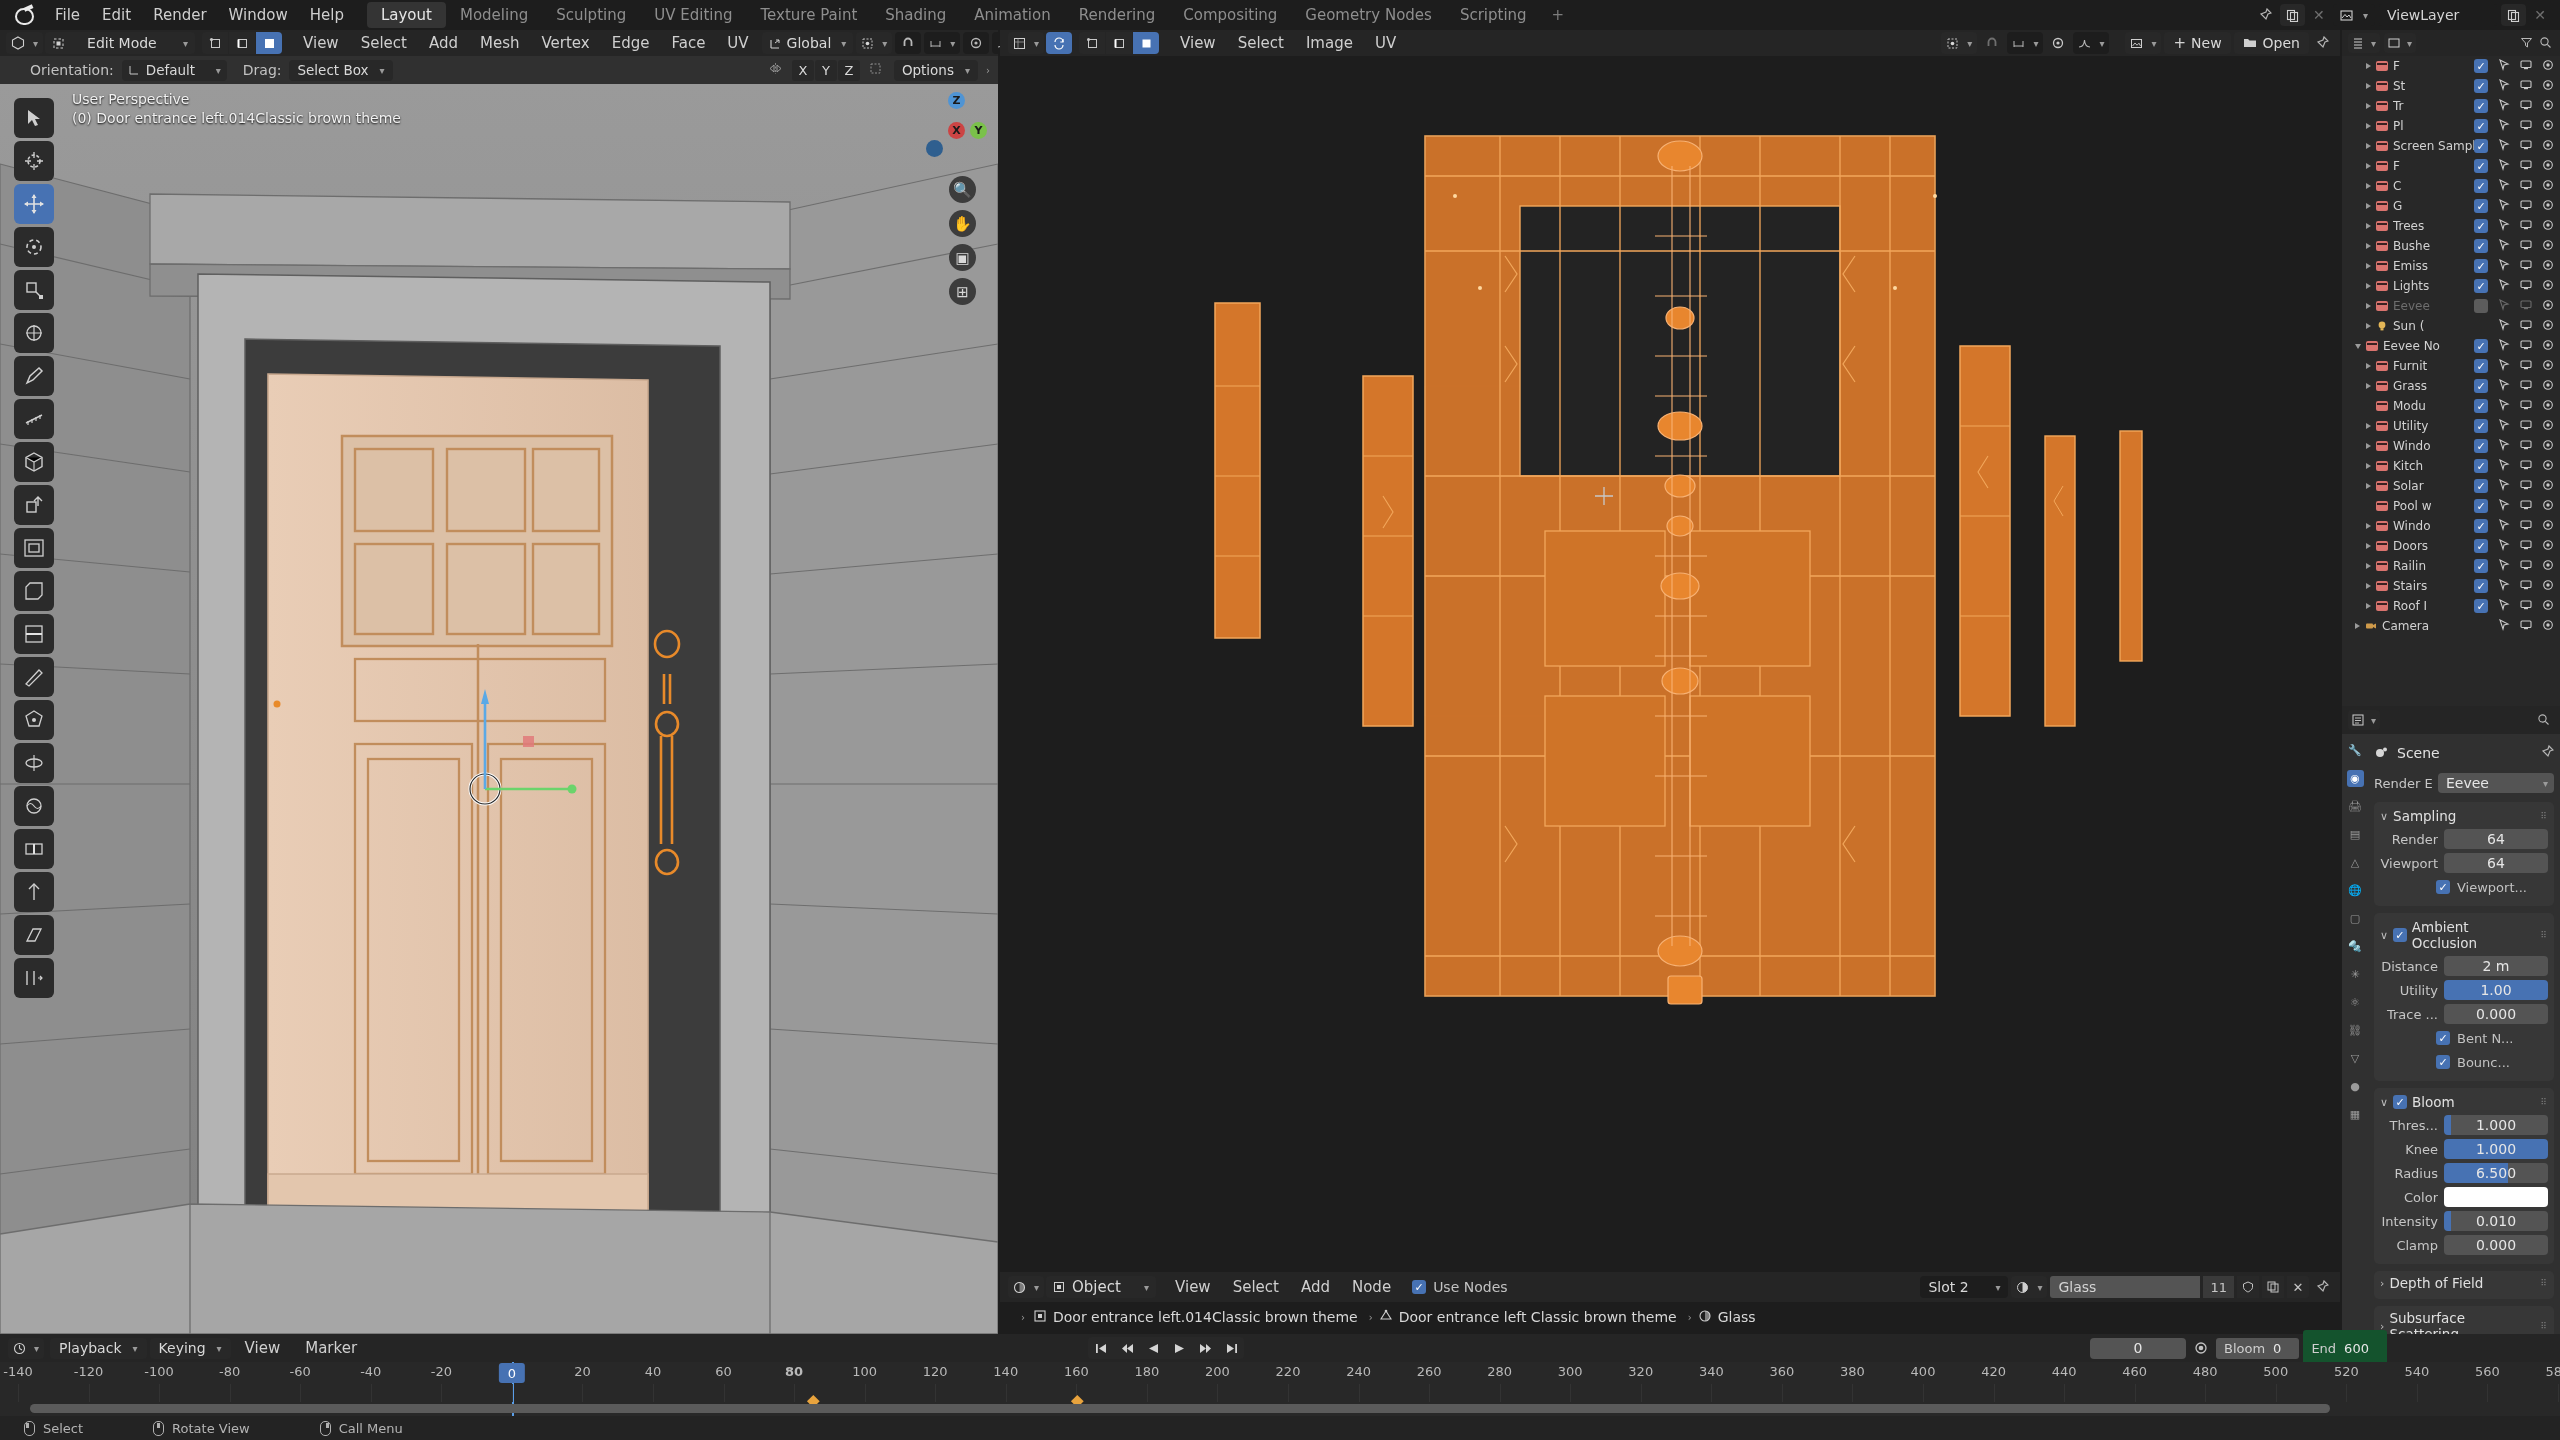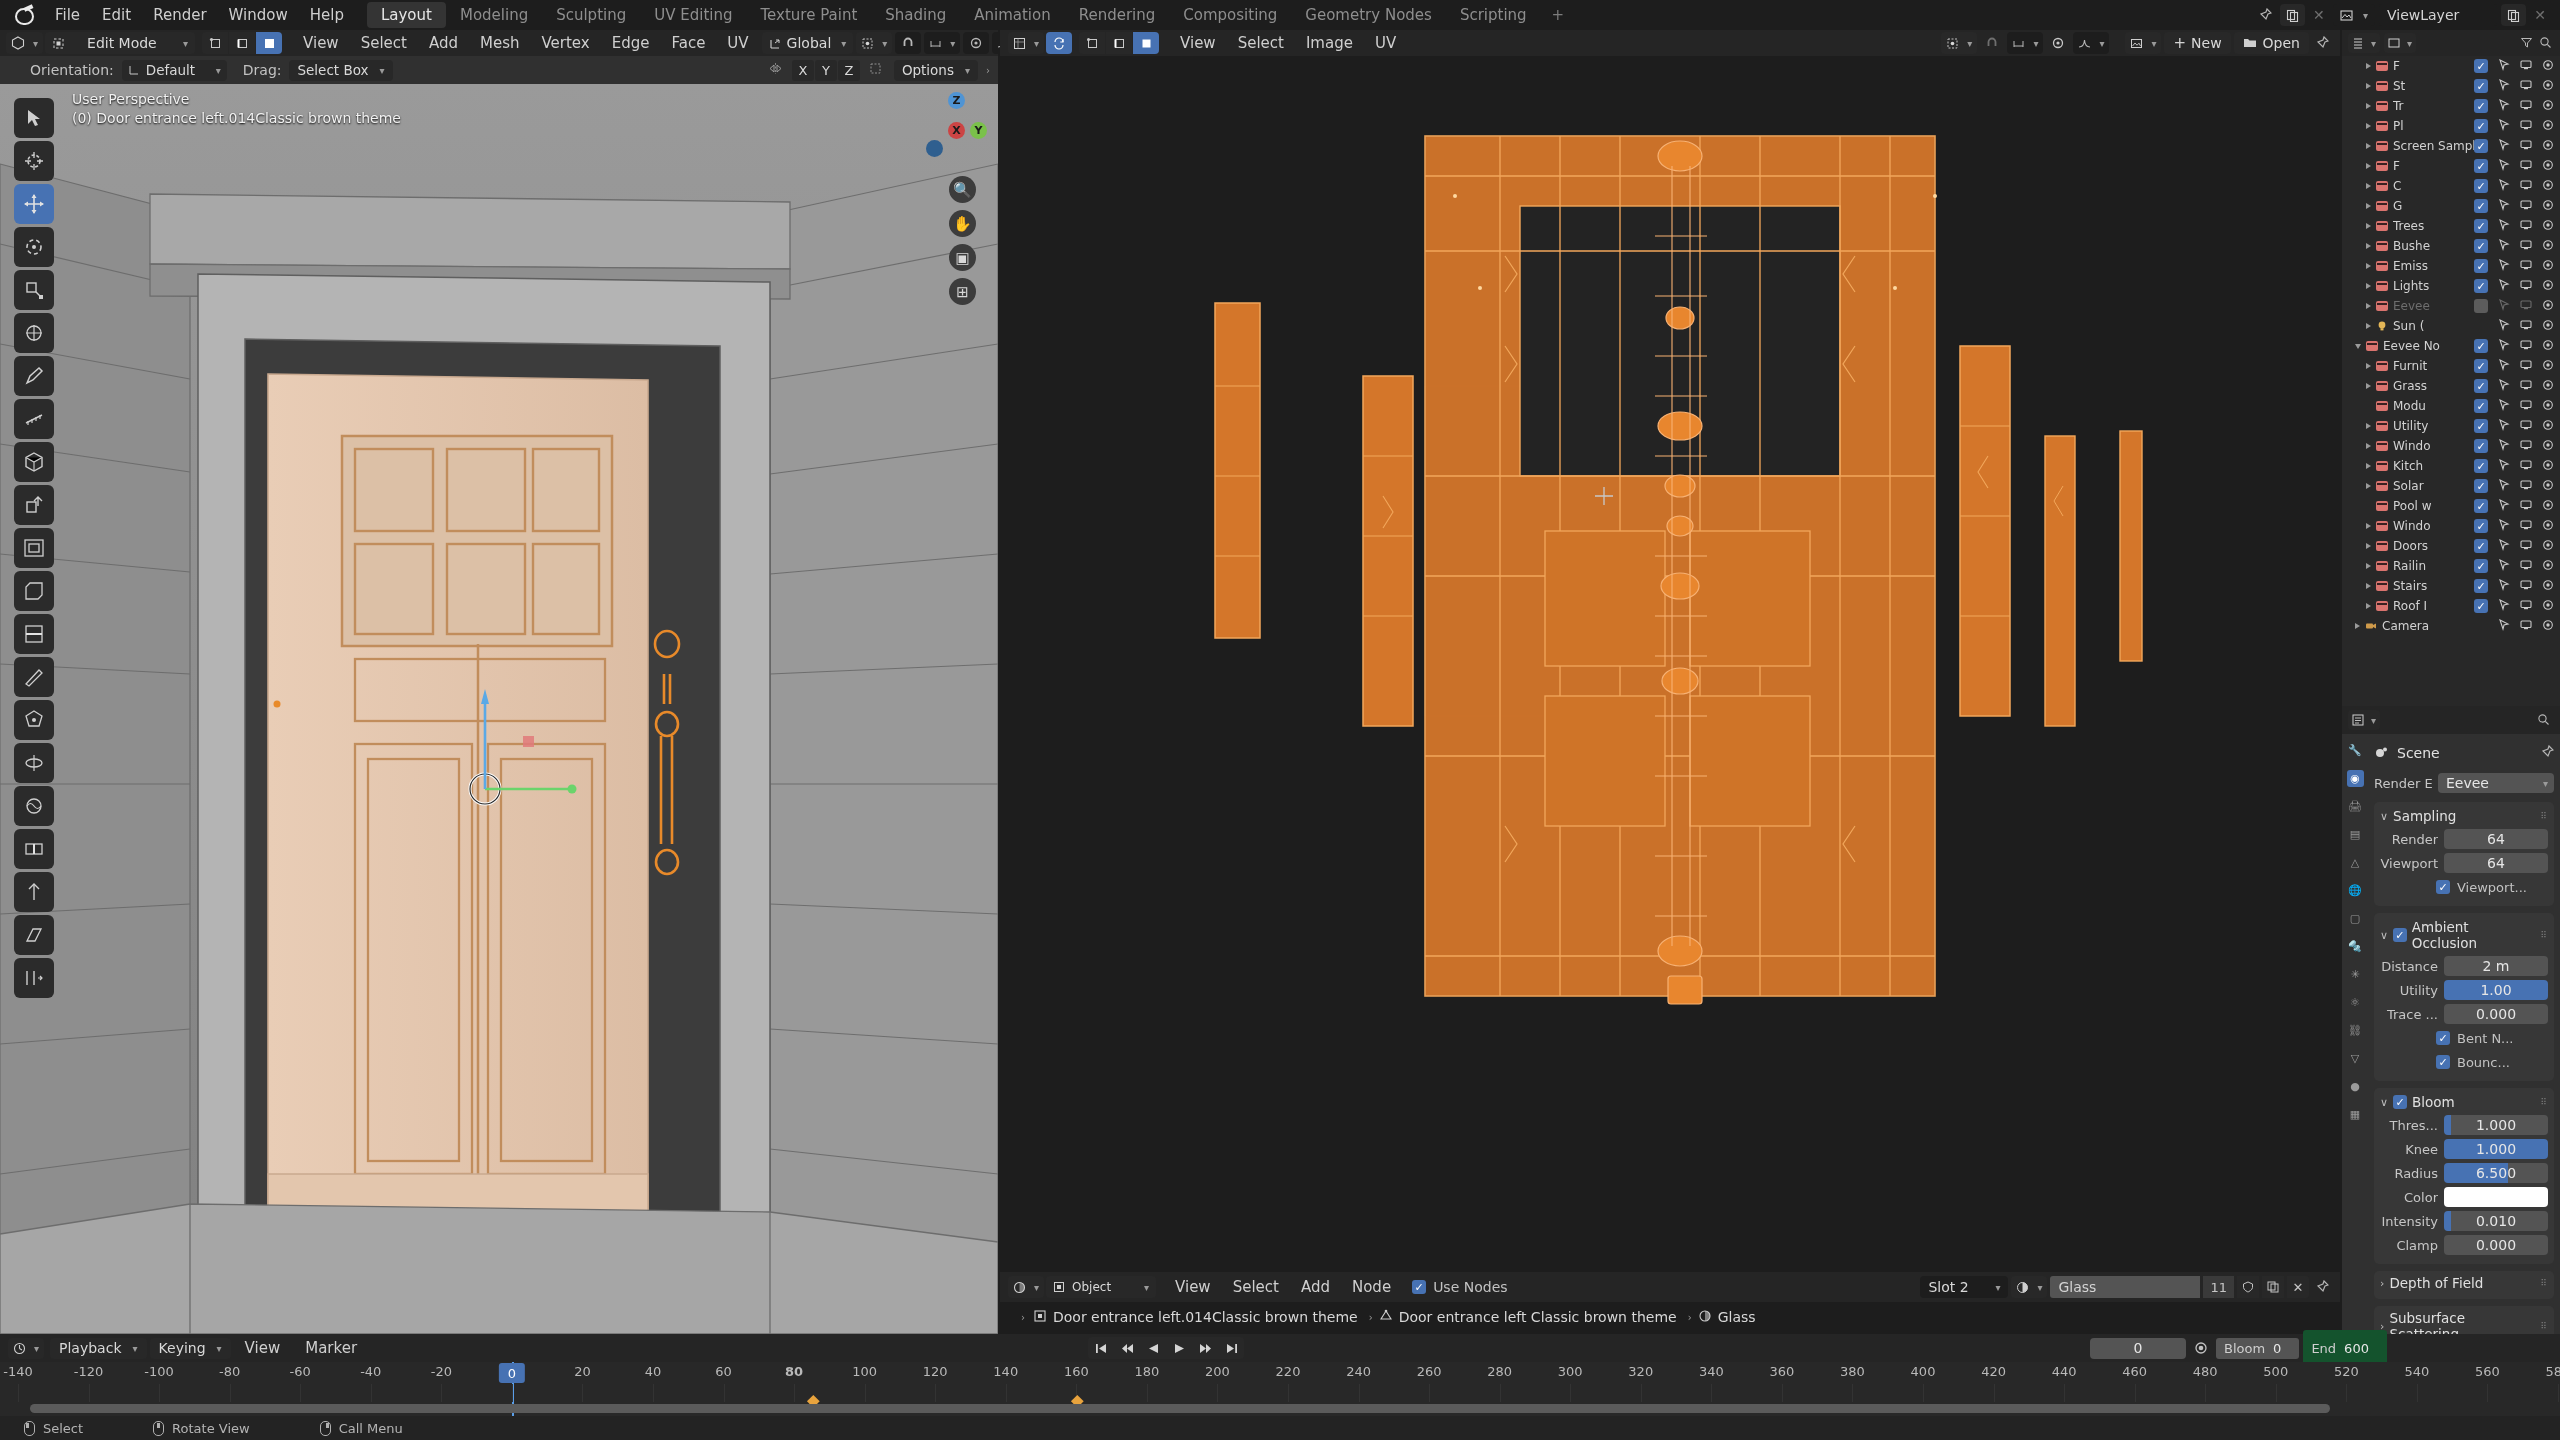--- a/index.html
+++ b/index.html
@@ -807,21 +807,21 @@
           <circle cx="6.5" cy="6.5" r="5" fill="none" stroke="#cfcfcf" stroke-width="1.1"></circle>
           <path d="M6.5 1.5 a5 5 0 0 1 0 10 Z" fill="#cfcfcf" opacity=".5"></path>
         </svg>
       <span class="chev">▾</span>
     </div>
     <div class="btn" style="height:22px;min-width:110px;justify-content:flex-start;gap:7px;padding:0 7px;">
       <svg width="12" height="12" viewBox="0 0 12 12">
           <rect x="1.5" y="1.5" width="9" height="9" fill="none" stroke="#cfcfcf" stroke-width="1"></rect>
           <rect x="4" y="4" width="4" height="4" fill="#cfcfcf"></rect>
         </svg>
-      <span style="font-size:12px;">Object</span>
+      <span style="font-size:15px;">Object</span>
       <span class="chev" style="margin-left:auto;">▾</span>
     </div>
     <div class="row" id="shmenus" style="margin-left:6px;">
         <div class="menu">View</div>
         <div class="menu">Select</div>
         <div class="menu">Add</div>
         <div class="menu">Node</div>
       </div>
     <div class="row" style="gap:7px;margin-left:8px;">
       <span class="ckbox">✓</span>

